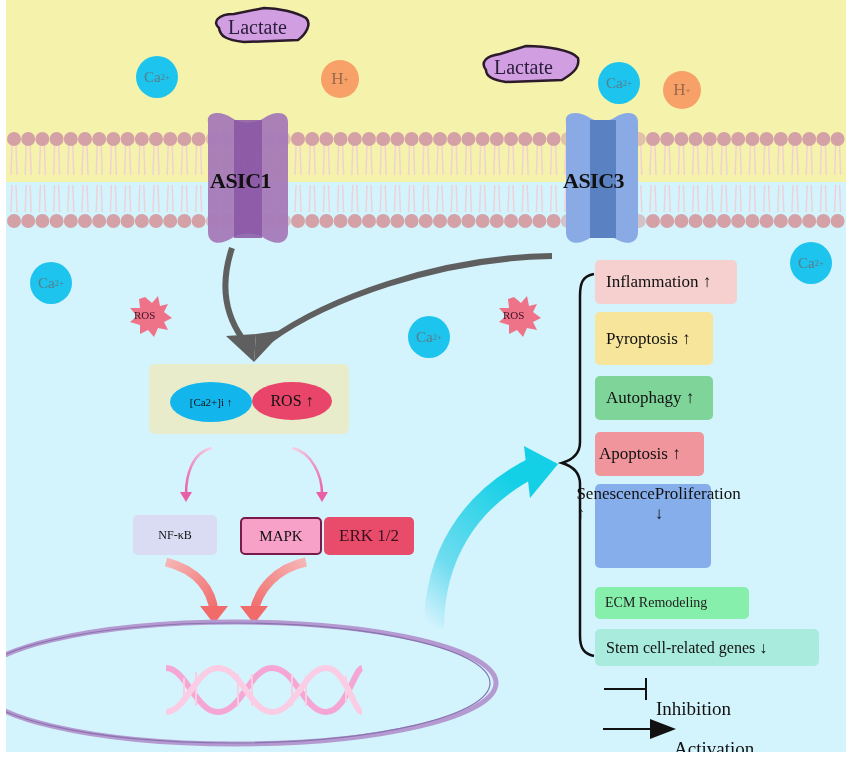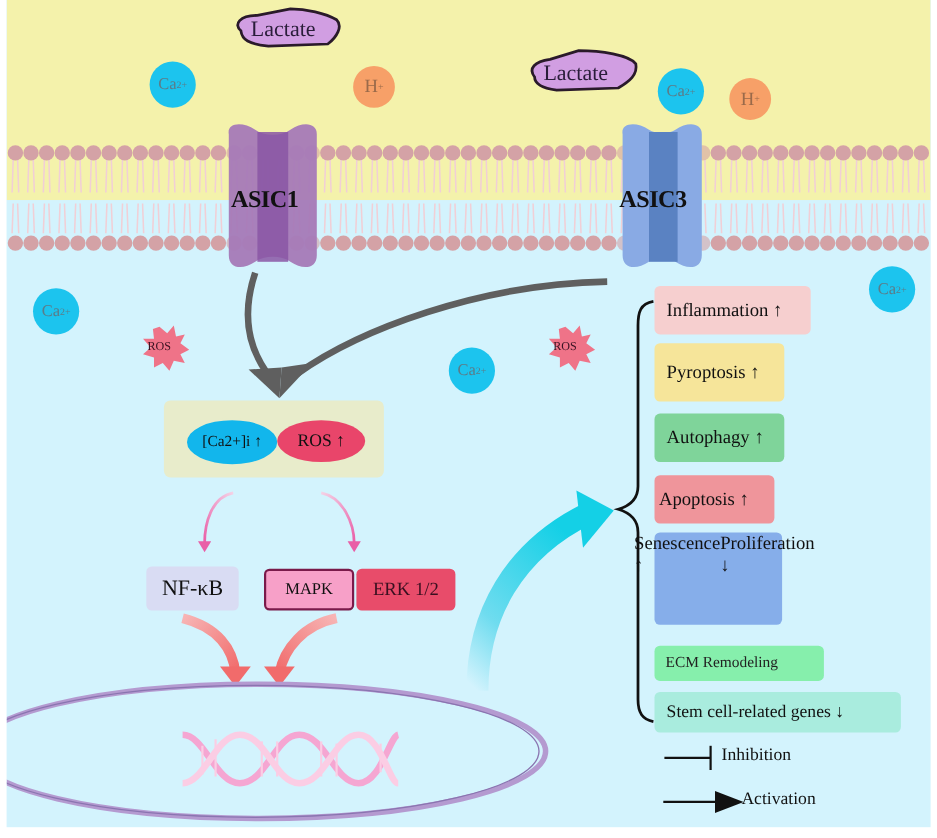--- a/index.html
+++ b/index.html
@@ -13,21 +13,21 @@
   .ion { position: absolute; border-radius: 50%; display: flex; align-items: center; justify-content: center;
          color: #5a7d8a; font-size: 15px; }
   .ion.ca { background: #1cc4ee; width: 42px; height: 42px; }
   .ion.h { background: #f7a068; width: 38px; height: 38px; color: #9a6a4a; font-size: 17px; }
   .ion sup { font-size: 9px; }
   .lactate-text { position: absolute; font-size: 20px; color: #2a1d3a; }
   .channel-label { position: absolute; font-weight: bold; font-size: 22px; color: #111; letter-spacing: -0.5px; }
   .ros-text { position: absolute; font-size: 11px; color: #3a1222; }
   .box { position: absolute; display: flex; align-items: center; color: #111; font-size: 16px; border-radius: 5px; }
   .effect { padding-left: 11px; box-sizing: border-box; }
-  .legend-text { position: absolute; font-size: 16px; color: #111; }
+  .legend-text { position: absolute; font-size: 19px; color: #111; margin-top: 20px; }
 </style>
 </head>
 <body>
 
 <div id="canvas">
   <div id="extracell"></div>
 
   <svg class="layer" id="membrane" width="840" height="252">
       <rect x="0" y="182" width="840" height="70" fill="#d3f3fd"></rect>
       <line x1="6" y1="145" x2="5" y2="175" stroke="#f1cfd6" stroke-width="1.4"></line>
@@ -508,28 +508,28 @@
       <sup>2+</sup>
     </div>
   <div class="ion ca" style="left:784px;top:242px;">
       <span>Ca</span>
       <sup>2+</sup>
     </div>
   <div class="ros-text" style="left:128px;top:309px;">ROS</div>
   <div class="ros-text" style="left:497px;top:309px;">ROS</div>
 
   <div class="abs" style="left:143px;top:364px;width:200px;height:70px;background:#e8eccb;border-radius:6px;"></div>
-  <div class="abs" style="left:162px;top:380px;width:82px;height:40px;border-radius:50%;background:#12b6ec;border:2px solid #e8eccb;display:flex;align-items:center;justify-content:center;font-size:14px;color:#111;">
+  <div class="abs" style="left:162px;top:380px;width:82px;height:40px;border-radius:50%;background:#12b6ec;border:2px solid #e8eccb;display:flex;align-items:center;justify-content:center;font-size:11px;color:#111;">
     <span>[Ca2+]i ↑</span>
   </div>
   <div class="abs" style="left:246px;top:382px;width:80px;height:38px;border-radius:50%;background:#e9456a;display:flex;align-items:center;justify-content:center;font-size:16px;color:#111;text-align:right;">
     <span>ROS ↑</span>
   </div>
 
-  <div class="box" style="left:127px;top:515px;width:84px;height:40px;background:#d9dcf3;justify-content:center;font-size:20px;">
+  <div class="box" style="left:127px;top:515px;width:84px;height:40px;background:#d9dcf3;justify-content:center;font-size:12px;">
     <span>NF-κB</span>
   </div>
   <div class="box" style="left:234px;top:517px;width:78px;height:34px;background:#f7a0c8;border:2px solid #7a1a4a;justify-content:center;font-size:15px;">
     <span>MAPK</span>
   </div>
   <div class="box" style="left:318px;top:517px;width:90px;height:38px;background:#e84c6a;justify-content:center;font-size:17px;color:#3a1020;">
     <span>ERK 1/2</span>
   </div>
 
   <div class="box effect" style="left:589px;top:260px;width:142px;height:44px;background:#f6cfcf;font-size:17px;">

